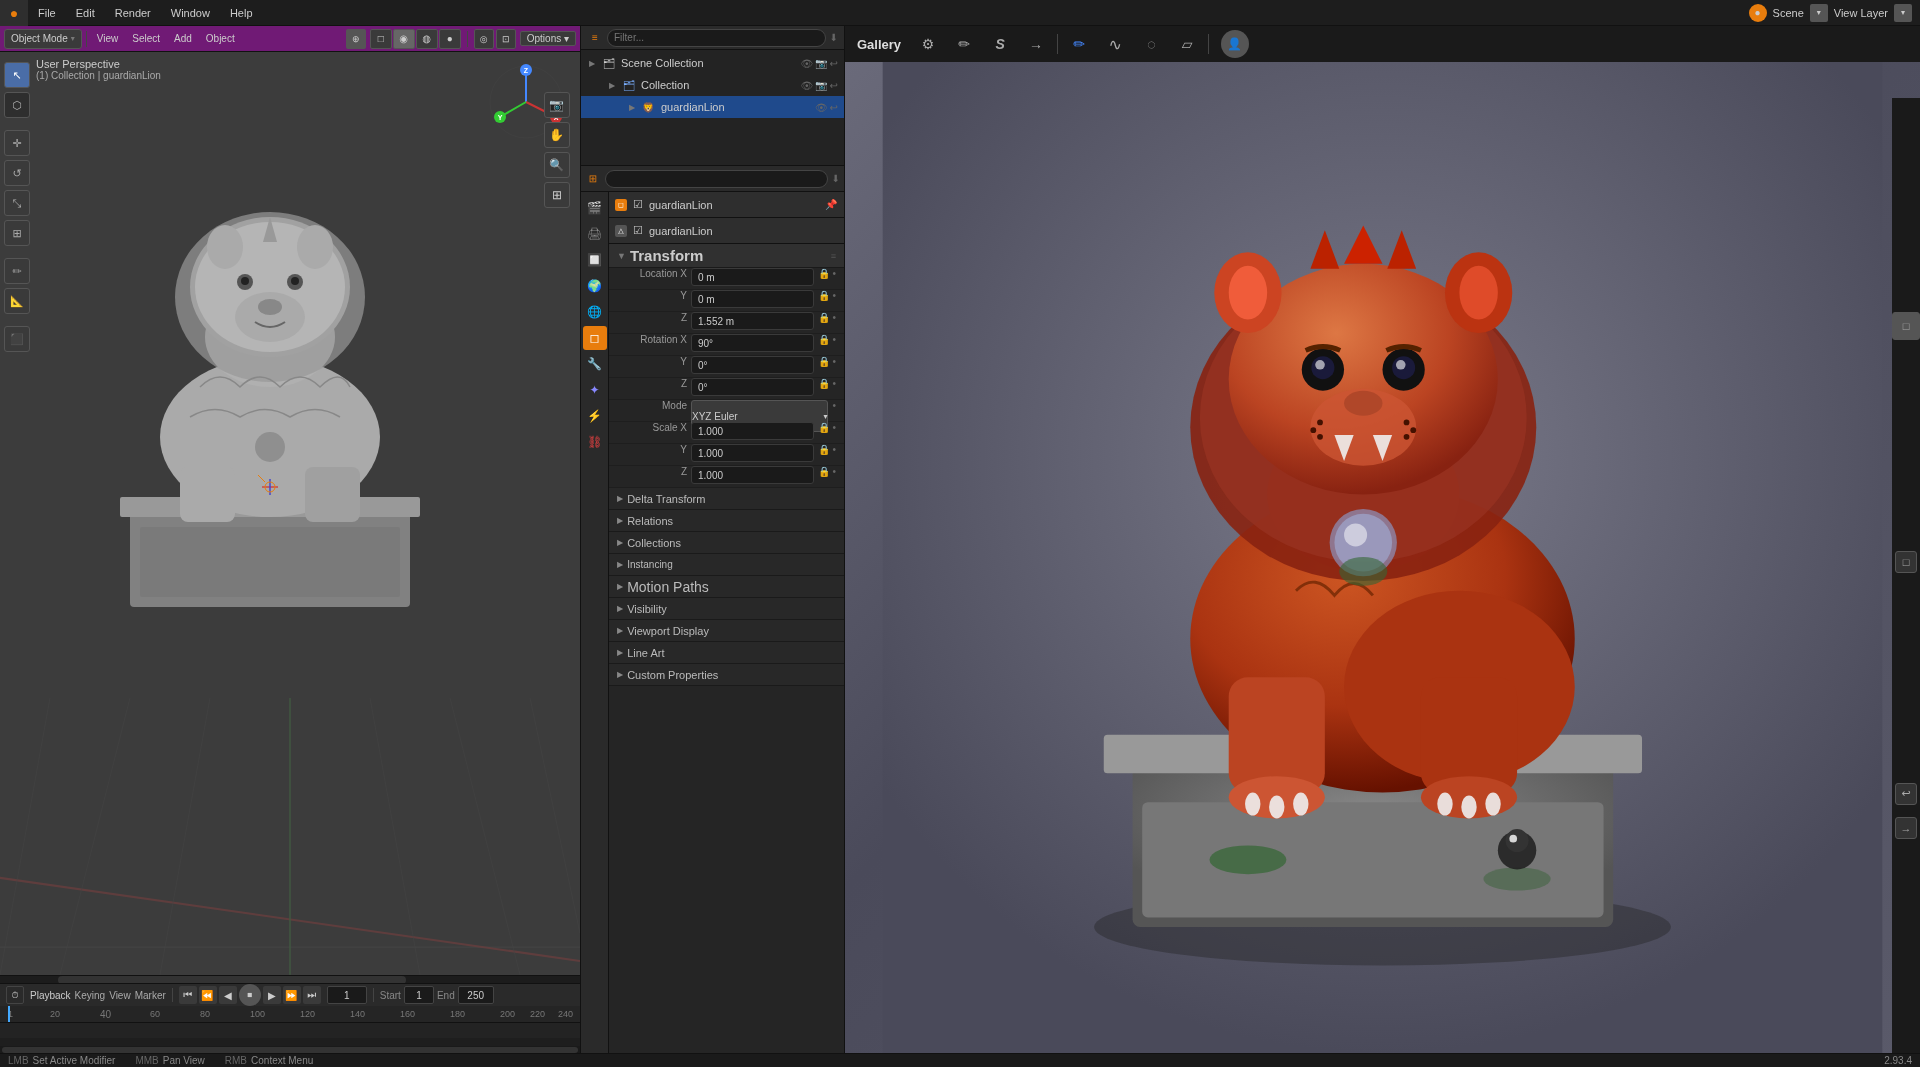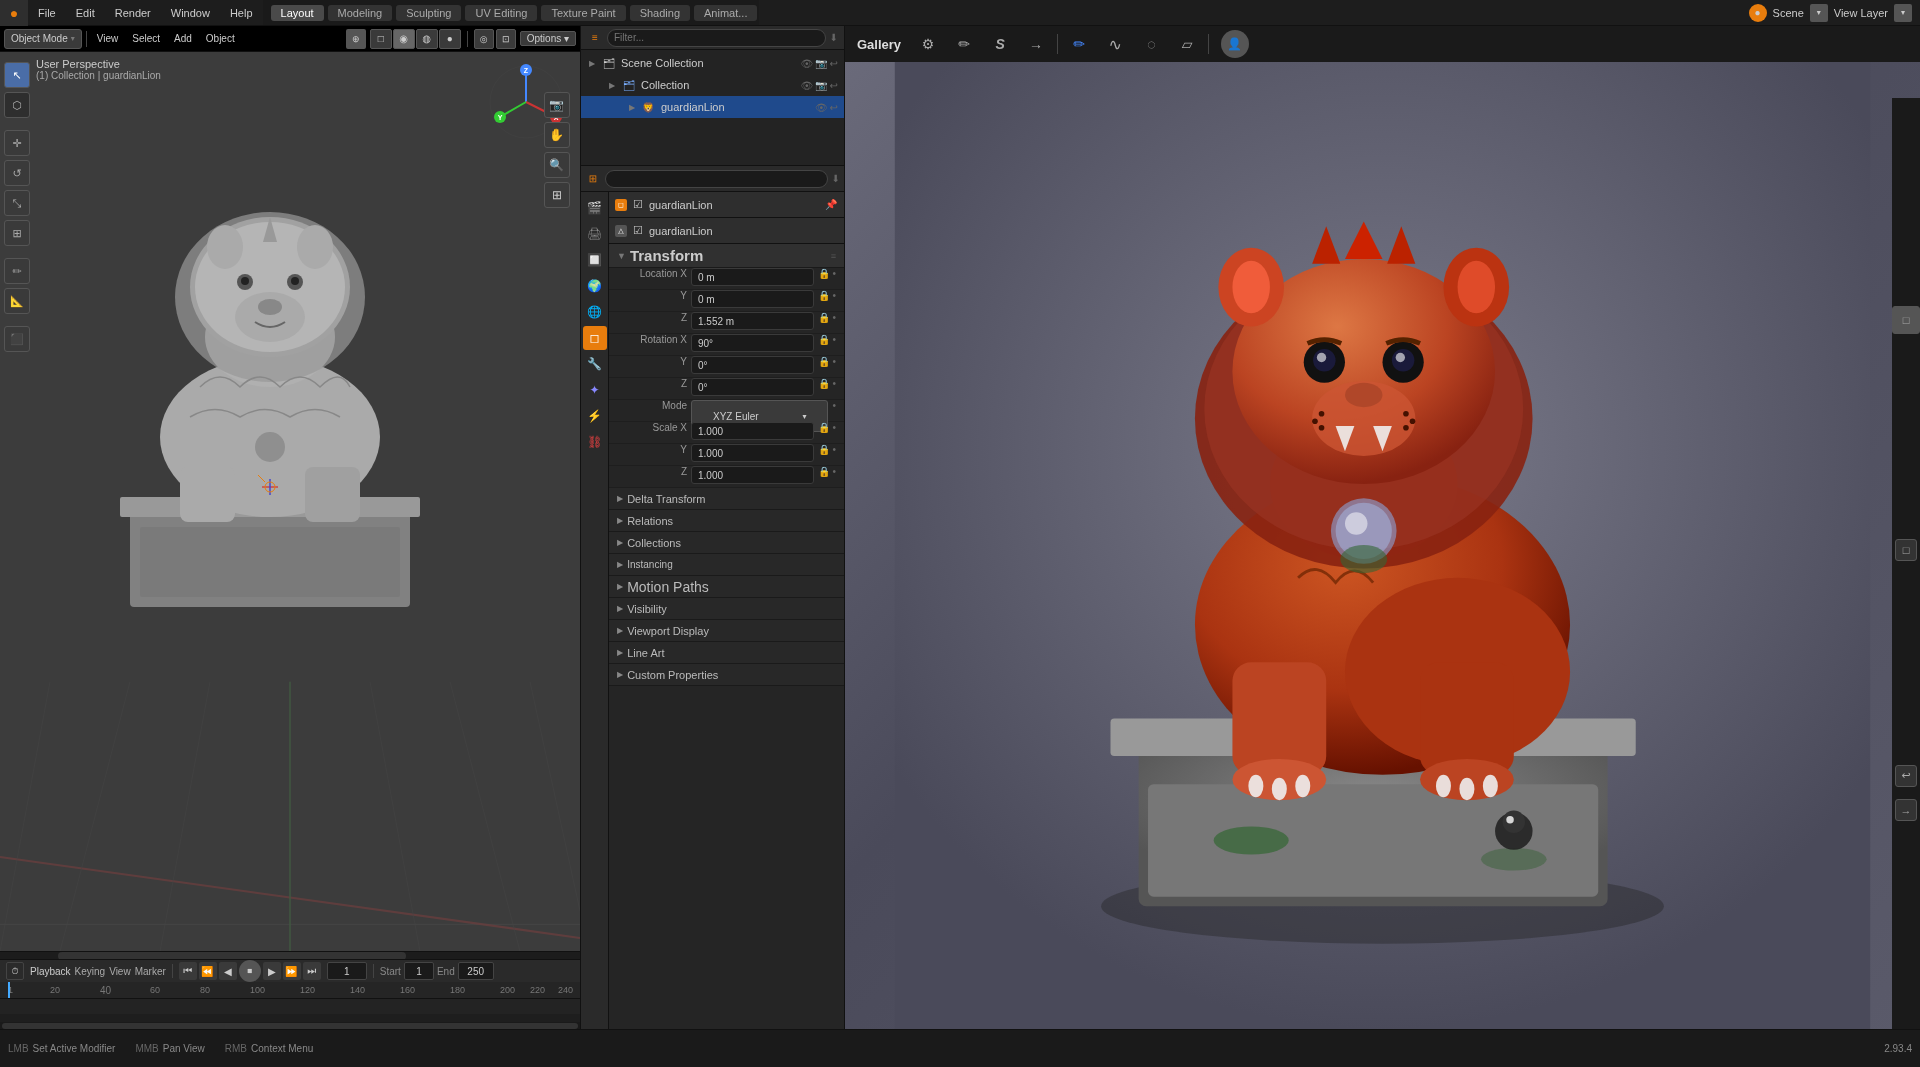--- a/index.html
+++ b/index.html
@@ -154,21 +154,21 @@
       cursor: pointer;
       color: #aaa;
       font-size: 11px;
     }
     .toolbar-btn.active { background: #4a6da7; color: #fff; }
     .toolbar-separator { height: 4px; }
 
     
     .top-toolbar {
       height: 26px;
-      background: #000000;
+      background: #701a75;
       display: flex;
       align-items: center;
       padding: 0 4px;
       gap: 4px;
       border-bottom: 1px solid #111;
       flex-shrink: 0;
     }
 
     .top-toolbar-group {
       display: flex;
@@ -223,21 +223,21 @@
       display: flex;
       align-items: center;
       justify-content: center;
       cursor: pointer;
       color: #ccc;
       font-size: 10px;
     }
 
     
     .status-bar {
-      height: 38px;
+      height: 14px;
       background: #1a1a1a;
       display: flex;
       align-items: center;
       padding: 0 8px;
       gap: 20px;
       border-top: 1px solid #111;
       flex-shrink: 0;
       font-size: 10px;
       color: #888;
     }
@@ -425,21 +425,21 @@
     }
 
     .prop-select {
       flex: 1;
       height: 32px;
       background: #3a3a3a;
       border: 1px solid #555;
       border-radius: 3px;
       color: #ccc;
       font-size: 10px;
-      padding: 0 21px;
+      padding: 0 0;
       cursor: pointer;
       display: flex;
       align-items: center;
       justify-content: space-between;
     }
 
     .collapse-section {
       height: 22px;
       background: #282828;
       display: flex;
@@ -627,29 +627,20 @@
 <div class="top-menubar">
   <div class="menu-logo">●</div>
   <div class="menu-items">
     <div class="menu-item">File</div>
     <div class="menu-item">Edit</div>
     <div class="menu-item">Render</div>
     <div class="menu-item">Window</div>
     <div class="menu-item">Help</div>
   </div>
 
-  <div class="workspace-tabs" style="position:static;display:flex;align-items:center;gap:2px;padding-left:8px;height:100%;">
-    <div class="workspace-tab" style="padding:2px 10px;font-size:11px;background:#4a4a4a;color:#fff;border-radius:3px;border:none;">Layout</div>
-    <div class="workspace-tab" style="padding:2px 10px;font-size:11px;background:#333;color:#aaa;border-radius:3px;border:none;">Modeling</div>
-    <div class="workspace-tab" style="padding:2px 10px;font-size:11px;background:#333;color:#aaa;border-radius:3px;border:none;">Sculpting</div>
-    <div class="workspace-tab" style="padding:2px 10px;font-size:11px;background:#333;color:#aaa;border-radius:3px;border:none;">UV Editing</div>
-    <div class="workspace-tab" style="padding:2px 10px;font-size:11px;background:#333;color:#aaa;border-radius:3px;border:none;">Texture Paint</div>
-    <div class="workspace-tab" style="padding:2px 10px;font-size:11px;background:#333;color:#aaa;border-radius:3px;border:none;">Shading</div>
-    <div class="workspace-tab" style="padding:2px 10px;font-size:11px;background:#333;color:#aaa;border-radius:3px;border:none;">Animat...</div>
-  </div>
 
   <div style="margin-left:auto;display:flex;align-items:center;gap:6px;padding-right:8px;">
     <div style="width:18px;height:18px;background:#e87d0d;border-radius:50%;display:flex;align-items:center;justify-content:center;font-size:10px;">●</div>
     <span style="font-size:11px;color:#ccc;">Scene</span>
     <div style="width:18px;height:18px;background:#555;border-radius:2px;display:flex;align-items:center;justify-content:center;font-size:8px;">▾</div>
     <span style="font-size:11px;color:#ccc;">View Layer</span>
     <div style="width:18px;height:18px;background:#555;border-radius:2px;display:flex;align-items:center;justify-content:center;font-size:8px;">▾</div>
   </div>
 </div>
 

